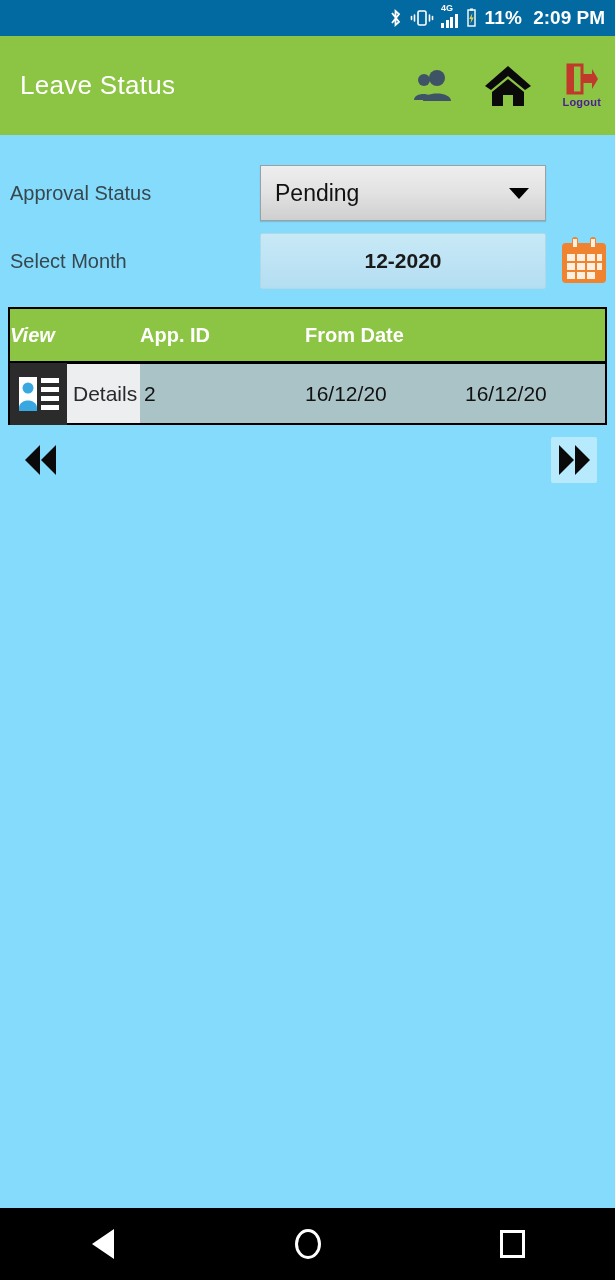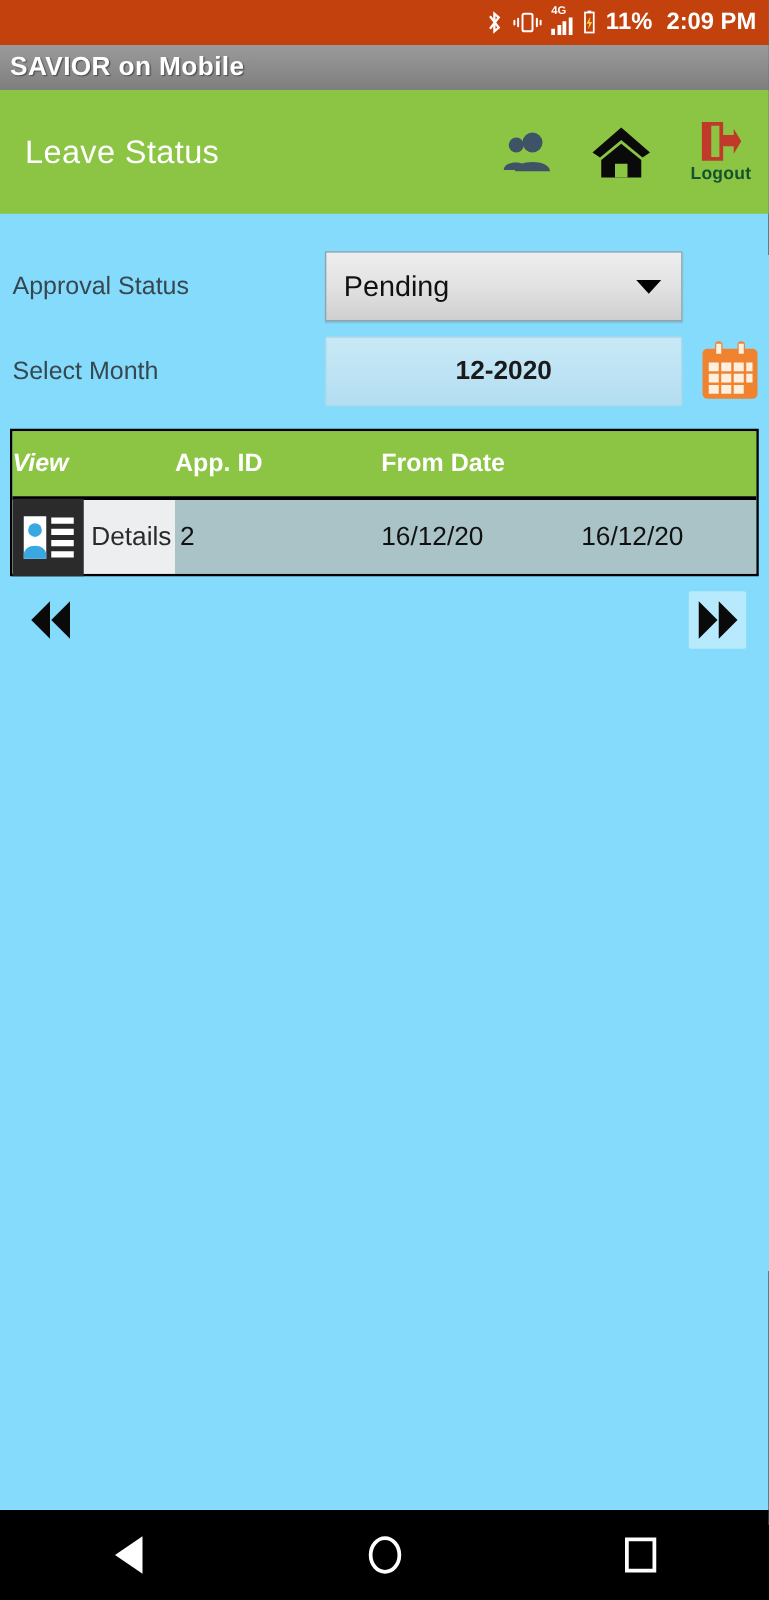--- a/index.html
+++ b/index.html
@@ -6,21 +6,21 @@
   html, body {
     width: 615px; height: 1280px;
     font-family: "Liberation Sans", sans-serif;
     background: #000;
     overflow: hidden;
   }
   .phone { position: relative; width: 615px; height: 1280px; background: #84dbfb; }
 
   
   .statusbar {
-    height: 36px; background: #c2410c; display: flex; align-items: center;
+    height: 36px; background: #0369a1; display: flex; align-items: center;
     justify-content: flex-end; padding-right: 10px; gap: 7px;
   }
   .sb-icon { display: flex; align-items: center; color: #fff; }
   .sb-text { color: #fff; font-size: 19px; font-weight: 600; letter-spacing: .2px; }
   .sb-time { color: #fff; font-size: 19px; font-weight: 600; margin-left: 4px; }
   .signal { display: flex; align-items: flex-end; gap: 1.5px; height: 16px; position: relative; }
   .signal i { display: block; width: 3px; background: #fff; }
   .signal i:nth-child(1) { height: 5px; }
   .signal i:nth-child(2) { height: 8px; }
   .signal i:nth-child(3) { height: 11px; }
@@ -46,21 +46,21 @@
   }
   .page-title {
     color: #fff; font-size: 26px; font-weight: 400; margin-left: 20px; letter-spacing: .3px;
   }
   .header-icons {
     position: absolute; right: 14px; top: 0; height: 99px;
     display: flex; align-items: center; gap: 30px;
   }
   .hicon { display: flex; flex-direction: column; align-items: center; justify-content: center; }
   .logout-label {
-    color: #14532d; font-size: 14px; font-weight: bold; margin-top: 1px; letter-spacing: .2px;
+    color: #4c1d95; font-size: 11px; font-weight: bold; margin-top: 1px; letter-spacing: .2px;
   }
 
   
   .form { padding: 30px 0 0 0; }
   .row { display: flex; align-items: center; margin-bottom: 12px; }
   .row-label {
     width: 260px; padding-left: 10px; color: #37474f; font-size: 20px;
   }
   .select-box {
     width: 286px; height: 56px;
@@ -161,23 +161,20 @@
       <svg width="13" height="20" viewBox="0 0 13 20">
         <rect x="3" y="2" width="7" height="16" fill="none" stroke="#fff" stroke-width="1.4"></rect>
         <rect x="5" y="0.5" width="3" height="2" fill="#fff"></rect>
         <path d="M7.4 5 L4.2 11 L6.3 11 L5.4 15.5 L8.8 9.5 L6.6 9.5 Z" fill="#f4d03f"></path>
       </svg>
     </span>
     <span class="sb-text">11%</span>
     <span class="sb-time">2:09 PM</span>
   </div>
 
-  <div class="appbar">
-    <span class="appbar-title">SAVIOR on Mobile</span>
-  </div>
 
   <div class="header">
     <span class="page-title">Leave Status</span>
     <div class="header-icons">
       <span class="hicon">
         <svg width="40" height="38" viewBox="0 0 40 38">
           <circle cx="24" cy="11" r="8" fill="#3e5366"></circle>
           <path d="M10 34 C10 24 38 24 38 34 Z" fill="#3e5366"></path>
           <circle cx="11" cy="13" r="6" fill="#3e5366"></circle>
           <path d="M1 33 C1 25 20 25 20 33 Z" fill="#3e5366"></path>

